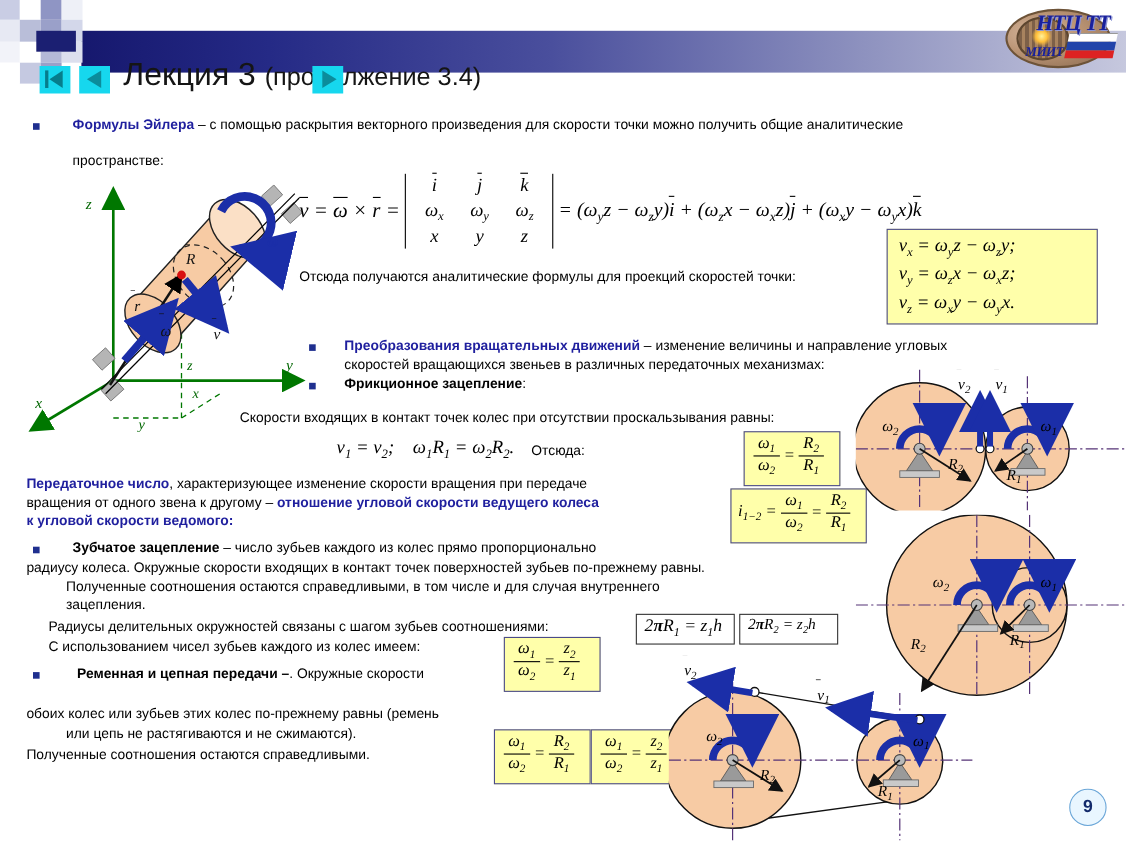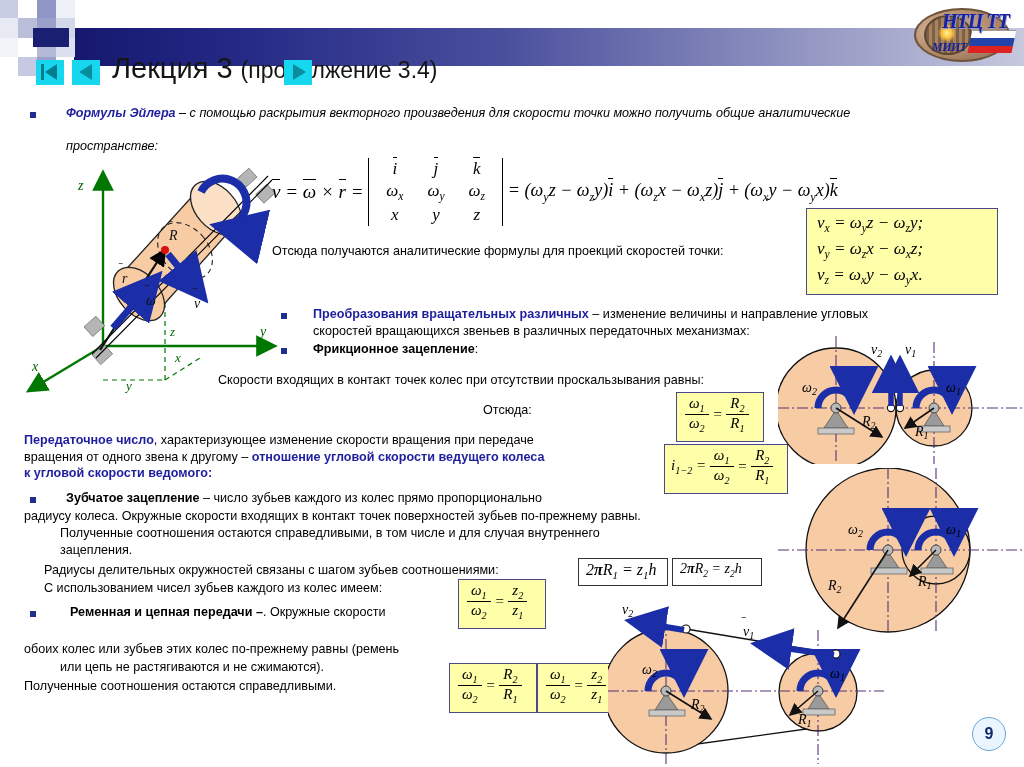--- a/index.html
+++ b/index.html
@@ -151,21 +151,21 @@
     <span class="big">Лекция 3</span>
     <span class="small">(продолжение 3.4)</span>
   </div>
   <div class="nextwrap">
     <div class="navbtn next">
         <span class="tri"></span>
       </div>
   </div>
 
   <span class="bull" style="left:30px;top:112px;"></span>
-  <div class="txt" style="left:66px;top:105px;width:950px;font-style:italic;">
+  <div class="txt" style="left:66px;top:105px;width:950px;">
     <span class="blue">Формулы Эйлера</span><span> – с помощью раскрытия векторного произведения для скорости точки можно получить общие аналитические</span><br>
     <br>
     <span>пространстве:</span>
   </div>
 
   <div class="fig3d">
     <svg width="262" height="228" viewBox="0 0 262 228">
       <defs>
         <marker id="ga" markerWidth="9" markerHeight="9" refX="7" refY="4.5" orient="auto">
           <path d="M0,0 L9,4.5 L0,9 z" fill="#007700"></path>
@@ -265,31 +265,34 @@
   <div class="txt" style="left:272px;top:243px;">Отсюда получаются аналитические формулы для проекций скоростей точки:</div>
 
   <div class="fbox" style="left:806px;top:208px;width:190px;height:85px;">
     <div class="math" style="left:10px;top:4px;font-size:17px;">v<sub>x</sub> = ω<sub>y</sub>z − ω<sub>z</sub>y;</div>
     <div class="math" style="left:10px;top:30px;font-size:17px;">v<sub>y</sub> = ω<sub>z</sub>x − ω<sub>x</sub>z;</div>
     <div class="math" style="left:10px;top:56px;font-size:17px;">v<sub>z</sub> = ω<sub>x</sub>y − ω<sub>y</sub>x.</div>
   </div>
 
   <span class="bull" style="left:281px;top:313px;"></span>
   <div class="txt" style="left:313px;top:306px;width:700px;">
-    <span class="blue">Преобразования вращательных различных</span><span> – изменение величины и направление угловых</span><br>
+    <span class="blue">Преобразования вращательных движений</span><span> – изменение величины и направление угловых</span><br>
     <span>скоростей вращающихся звеньев в различных передаточных механизмах:</span>
   </div>
 
   <span class="bull" style="left:281px;top:348px;"></span>
   <div class="txt" style="left:313px;top:341px;">
     <span class="b">Фрикционное зацепление</span><span>:</span>
   </div>
 
   <div class="txt" style="left:218px;top:372px;">Скорости входящих в контакт точек колес при отсутствии проскальзывания равны:</div>
 
+  <div class="math" style="left:306px;top:397px;font-size:17px;">
+    v<sub>1</sub> = v<sub>2</sub>;&nbsp;&nbsp;&nbsp; ω<sub>1</sub>R<sub>1</sub> = ω<sub>2</sub>R<sub>2</sub>.
+  </div>
   <div class="txt" style="left:483px;top:402px;">Отсюда:</div>
 
   <div class="fbox" style="left:676px;top:392px;width:86px;height:48px;">
     <div class="math" style="left:8px;top:2px;font-size:15px;">
       <span class="frac"><span class="n">ω<sub>1</sub></span><span class="d">ω<sub>2</sub></span></span>
       <span style="display:inline-block;vertical-align:middle;">=</span>
       <span class="frac"><span class="n">R<sub>2</sub></span><span class="d">R<sub>1</sub></span></span>
     </div>
   </div>
 

